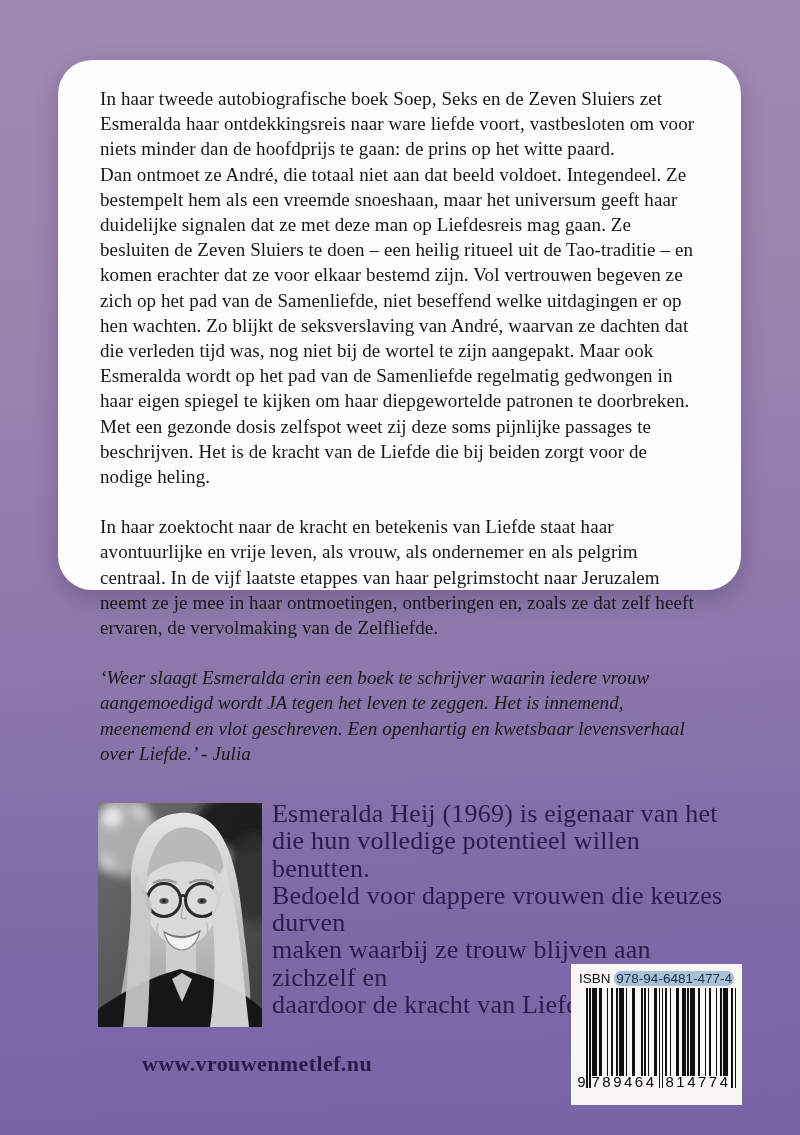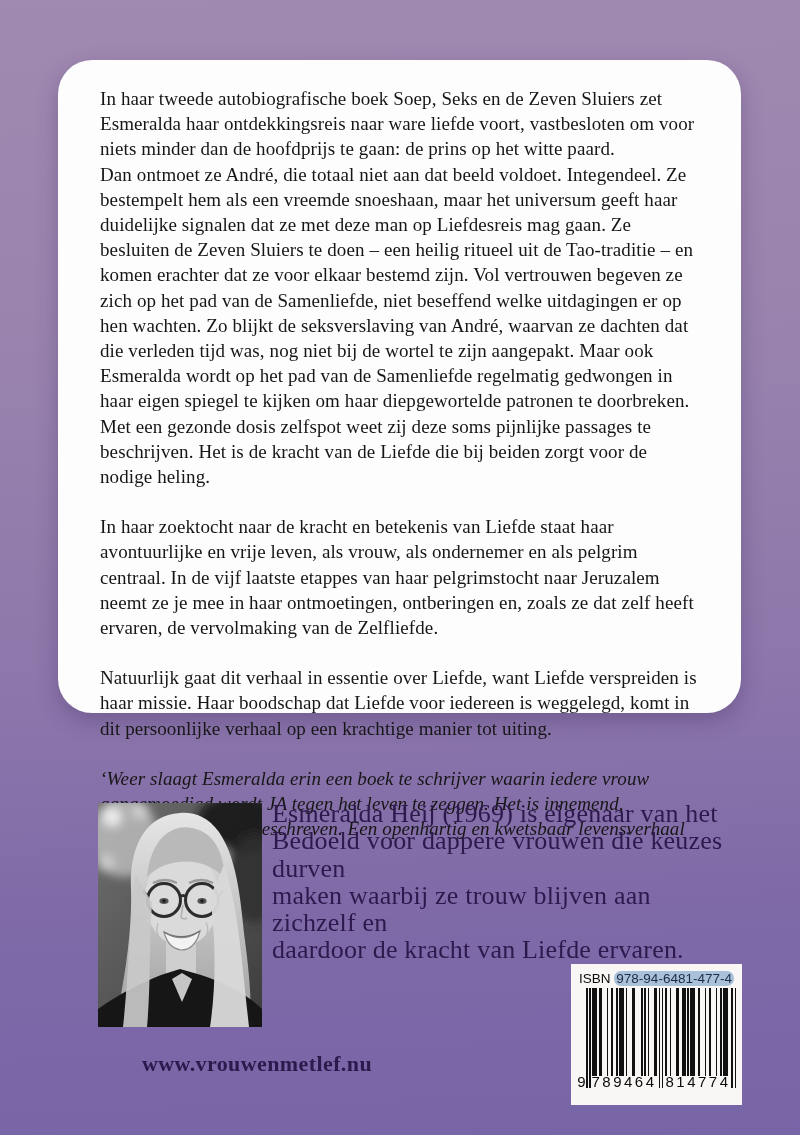--- a/index.html
+++ b/index.html
@@ -9,21 +9,21 @@
   .page {
     position: relative;
     width: 800px; height: 1135px;
     overflow: hidden;
     background: linear-gradient(178deg, #a08ab1 0%, #9a84ae 28%, #8d77ab 58%, #7f6aa8 80%, #7765a7 100%);
   }
 
   .blurb-card {
     position: absolute;
     left: 58px; top: 60px;
-    width: 683px; height: 653px;
+    width: 683px; height: 530px;
     background: #fdfdfd;
     border-radius: 34px;
     padding: 26px 40px 0 42px;
     box-shadow: 0 8px 22px rgba(55, 38, 90, 0.30);
   }
   .para {
     font-size: 19px;
     line-height: 25.2px;
     color: #161616;
     letter-spacing: 0.1px;
@@ -100,21 +100,20 @@
 </style>
 </head>
 <body>
 
 <div class="page">
 
   <div class="blurb-card">
     <p class="para">In haar tweede autobiografische boek Soep, Seks en de Zeven Sluiers zet Esmeralda haar ontdekkingsreis naar ware liefde voort, vastbesloten om voor niets minder dan de hoofdprijs te gaan: de prins op het witte paard.</p>
     <p class="para">Dan ontmoet ze André, die totaal niet aan dat beeld voldoet. Integendeel. Ze bestempelt hem als een vreemde snoeshaan, maar het universum geeft haar duidelijke signalen dat ze met deze man op Liefdesreis mag gaan. Ze besluiten de Zeven Sluiers te doen – een heilig ritueel uit de Tao-traditie – en komen erachter dat ze voor elkaar bestemd zijn. Vol vertrouwen begeven ze zich op het pad van de Samenliefde, niet beseffend welke uitdagingen er op hen wachten. Zo blijkt de seksverslaving van André, waarvan ze dachten dat die verleden tijd was, nog niet bij de wortel te zijn aangepakt. Maar ook Esmeralda wordt op het pad van de Samenliefde regelmatig gedwongen in haar eigen spiegel te kijken om haar diepgewortelde patronen te doorbreken. Met een gezonde dosis zelfspot weet zij deze soms pijnlijke passages te beschrijven. Het is de kracht van de Liefde die bij beiden zorgt voor de nodige heling.</p>
     <p class="para gap">In haar zoektocht naar de kracht en betekenis van Liefde staat haar avontuurlijke en vrije leven, als vrouw, als ondernemer en als pelgrim centraal. In de vijf laatste etappes van haar pelgrimstocht naar Jeruzalem neemt ze je mee in haar ontmoetingen, ontberingen en, zoals ze dat zelf heeft ervaren, de vervolmaking van de Zelfliefde.</p>
-    <p class="para gap">Natuurlijk gaat dit verhaal in essentie over Liefde, want Liefde verspreiden is haar missie. Haar boodschap dat Liefde voor iedereen is weggelegd, komt in dit persoonlijke verhaal op een krachtige manier tot uiting.</p>
     <p class="para gap quote">‘Weer slaagt Esmeralda erin een boek te schrijver waarin iedere vrouw aangemoedigd wordt JA tegen het leven te zeggen. Het is innemend, meenemend en vlot geschreven. Een openhartig en kwetsbaar levensverhaal over Liefde.’ - Julia</p>
   </div>
 
   <div class="author-photo">
     <svg viewBox="0 0 164 224">
       <defs>
         <linearGradient id="bgGrad" x1="0" y1="0" x2="1" y2="1">
           <stop offset="0" stop-color="#6f6f6f"></stop>
           <stop offset="1" stop-color="#3c3c3c"></stop>
         </linearGradient>
@@ -159,20 +158,21 @@
       <path d="M60 120 Q57 128 62 136" stroke="#bcbcbc" stroke-width="1.4" fill="none"></path>
       <path d="M108 119 Q112 127 107 135" stroke="#bcbcbc" stroke-width="1.4" fill="none"></path>
       <circle cx="50" cy="118" r="2" fill="#ededed"></circle>
       <path d="M126 62 C140 102 143 150 151 224 L112 224 C119 178 117 128 112 94 Z" fill="#d8d8d8" opacity="0.96"></path>
       <path d="M38 72 C31 120 31 170 25 224 L49 224 C53 180 51 140 54 100 Z" fill="#c9c9c9" opacity="0.92"></path>
     </svg>
   </div>
 
   <div class="author-bio">
     <div>Esmeralda Heij (1969) is eigenaar van het</div>
+    <div>die hun volledige potentieel willen benutten.</div>
     <div>Bedoeld voor dappere vrouwen die keuzes durven</div>
     <div>maken waarbij ze trouw blijven aan zichzelf en</div>
     <div>daardoor de kracht van Liefde ervaren.</div>
   </div>
 
   <div class="website">www.vrouwenmetlef.nu</div>
 
   <div class="barcode-box">
     <div class="bc-isbn">
       <span>ISBN</span>

